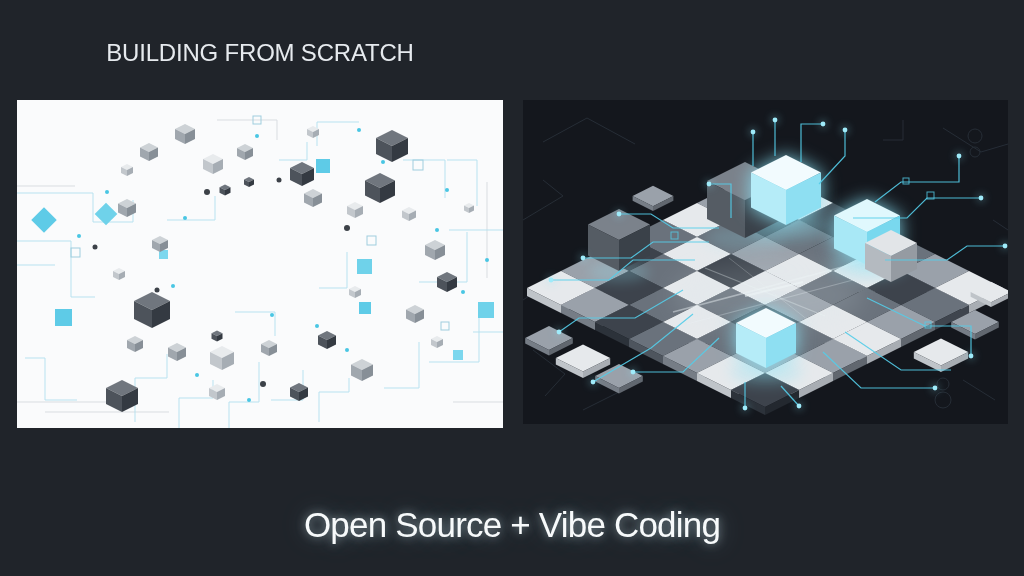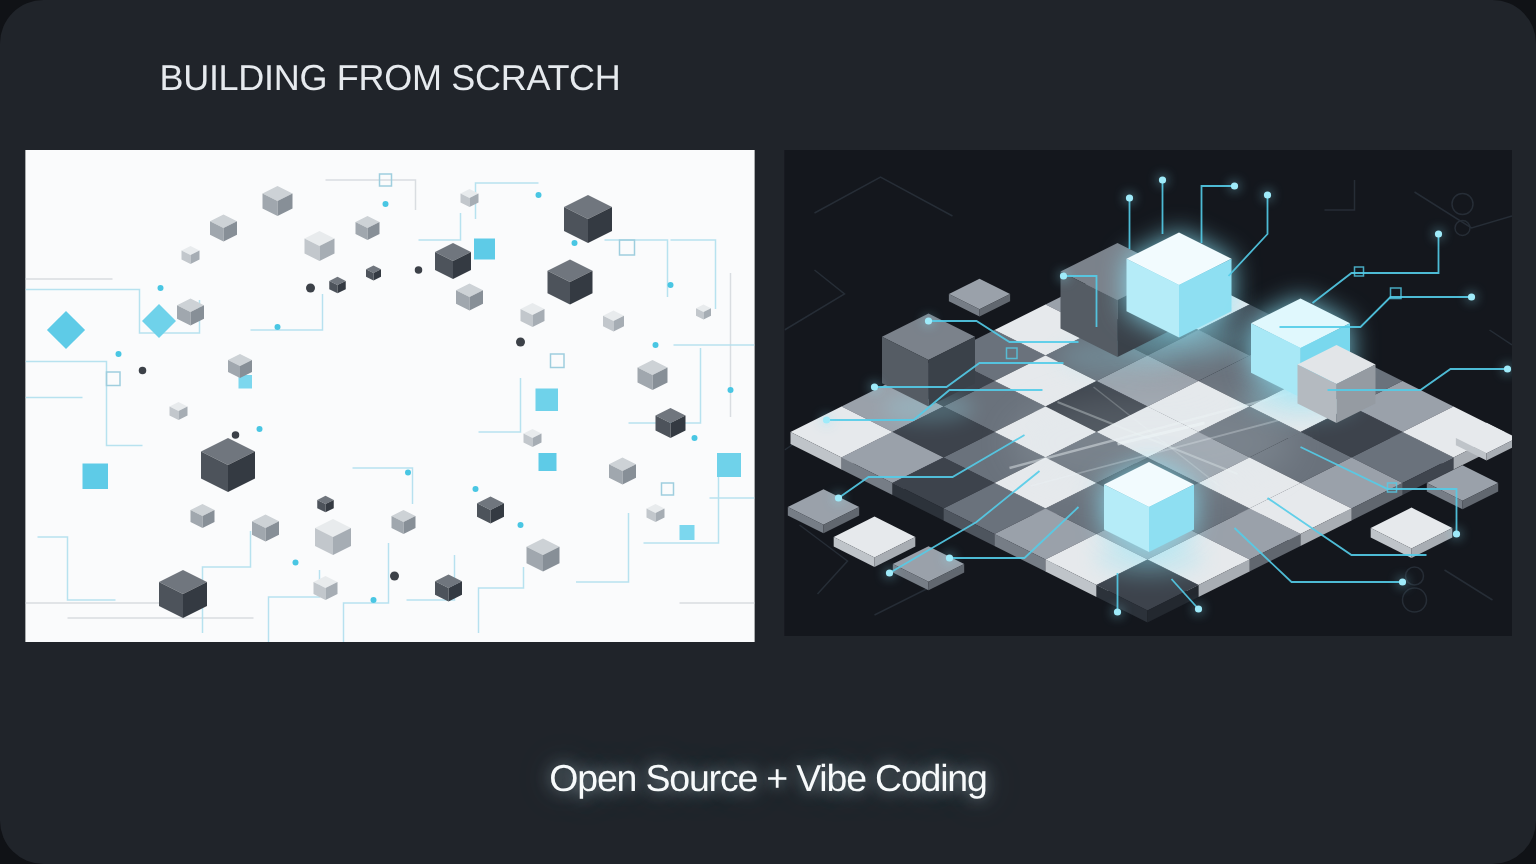--- a/index.html
+++ b/index.html
@@ -1,27 +1,27 @@
 <!DOCTYPE html>
 <html><head>
 <meta charset="utf-8">
 <style>
   html,body{margin:0;padding:0;background:#101216;}
   .slide{position:relative;width:1024px;height:576px;background:#20242a;overflow:hidden;
-         font-family:"Liberation Sans",sans-serif;border-radius:29px;}
+         font-family:"Liberation Sans",sans-serif;}
   .title{position:absolute;top:39px;margin:0;font-size:24px;font-weight:400;letter-spacing:-0.2px;
          color:#e6eaee;text-align:center;white-space:nowrap;}
   .title.left{left:17px;width:486px;}
   .title.right{left:523px;width:485px;}
   .panel{position:absolute;top:100px;margin:0;padding:0;line-height:0;}
   .panel.leftp{left:17px;width:486px;height:328px;background:#fafbfc;}
   .panel.rightp{left:523px;width:485px;height:324px;background:#14171d;}
   .panel svg{display:block;}
   .caption{position:absolute;top:505px;left:0;width:1024px;text-align:center;
-           font-size:25px;letter-spacing:-0.8px;color:#f7fafb;
+           font-size:35px;letter-spacing:-0.8px;color:#f7fafb;
            text-shadow:0 0 10px rgba(215,240,248,.55),0 0 28px rgba(170,220,240,.30);}
   
   .g1{--t:#e8ebed;--l:#c2c7cc;--r:#a6adb4}
   .g2{--t:#cdd2d6;--l:#a0a7ae;--r:#878f97}
   .g3{--t:#70767e;--l:#4d535b;--r:#343a42}
   .td{--t:#3d434c;--l:#2c323a;--r:#23282f}
   .tm{--t:#6a727c;--l:#4e555e;--r:#3f454e}
   .tg{--t:#9aa1aa;--l:#767d86;--r:#61676f}
   .tw{--t:#e6e9ec;--l:#bfc4c9;--r:#a8adb3}
   .c-dark{--t:#7b828b;--l:#555c64;--r:#3a4149}

